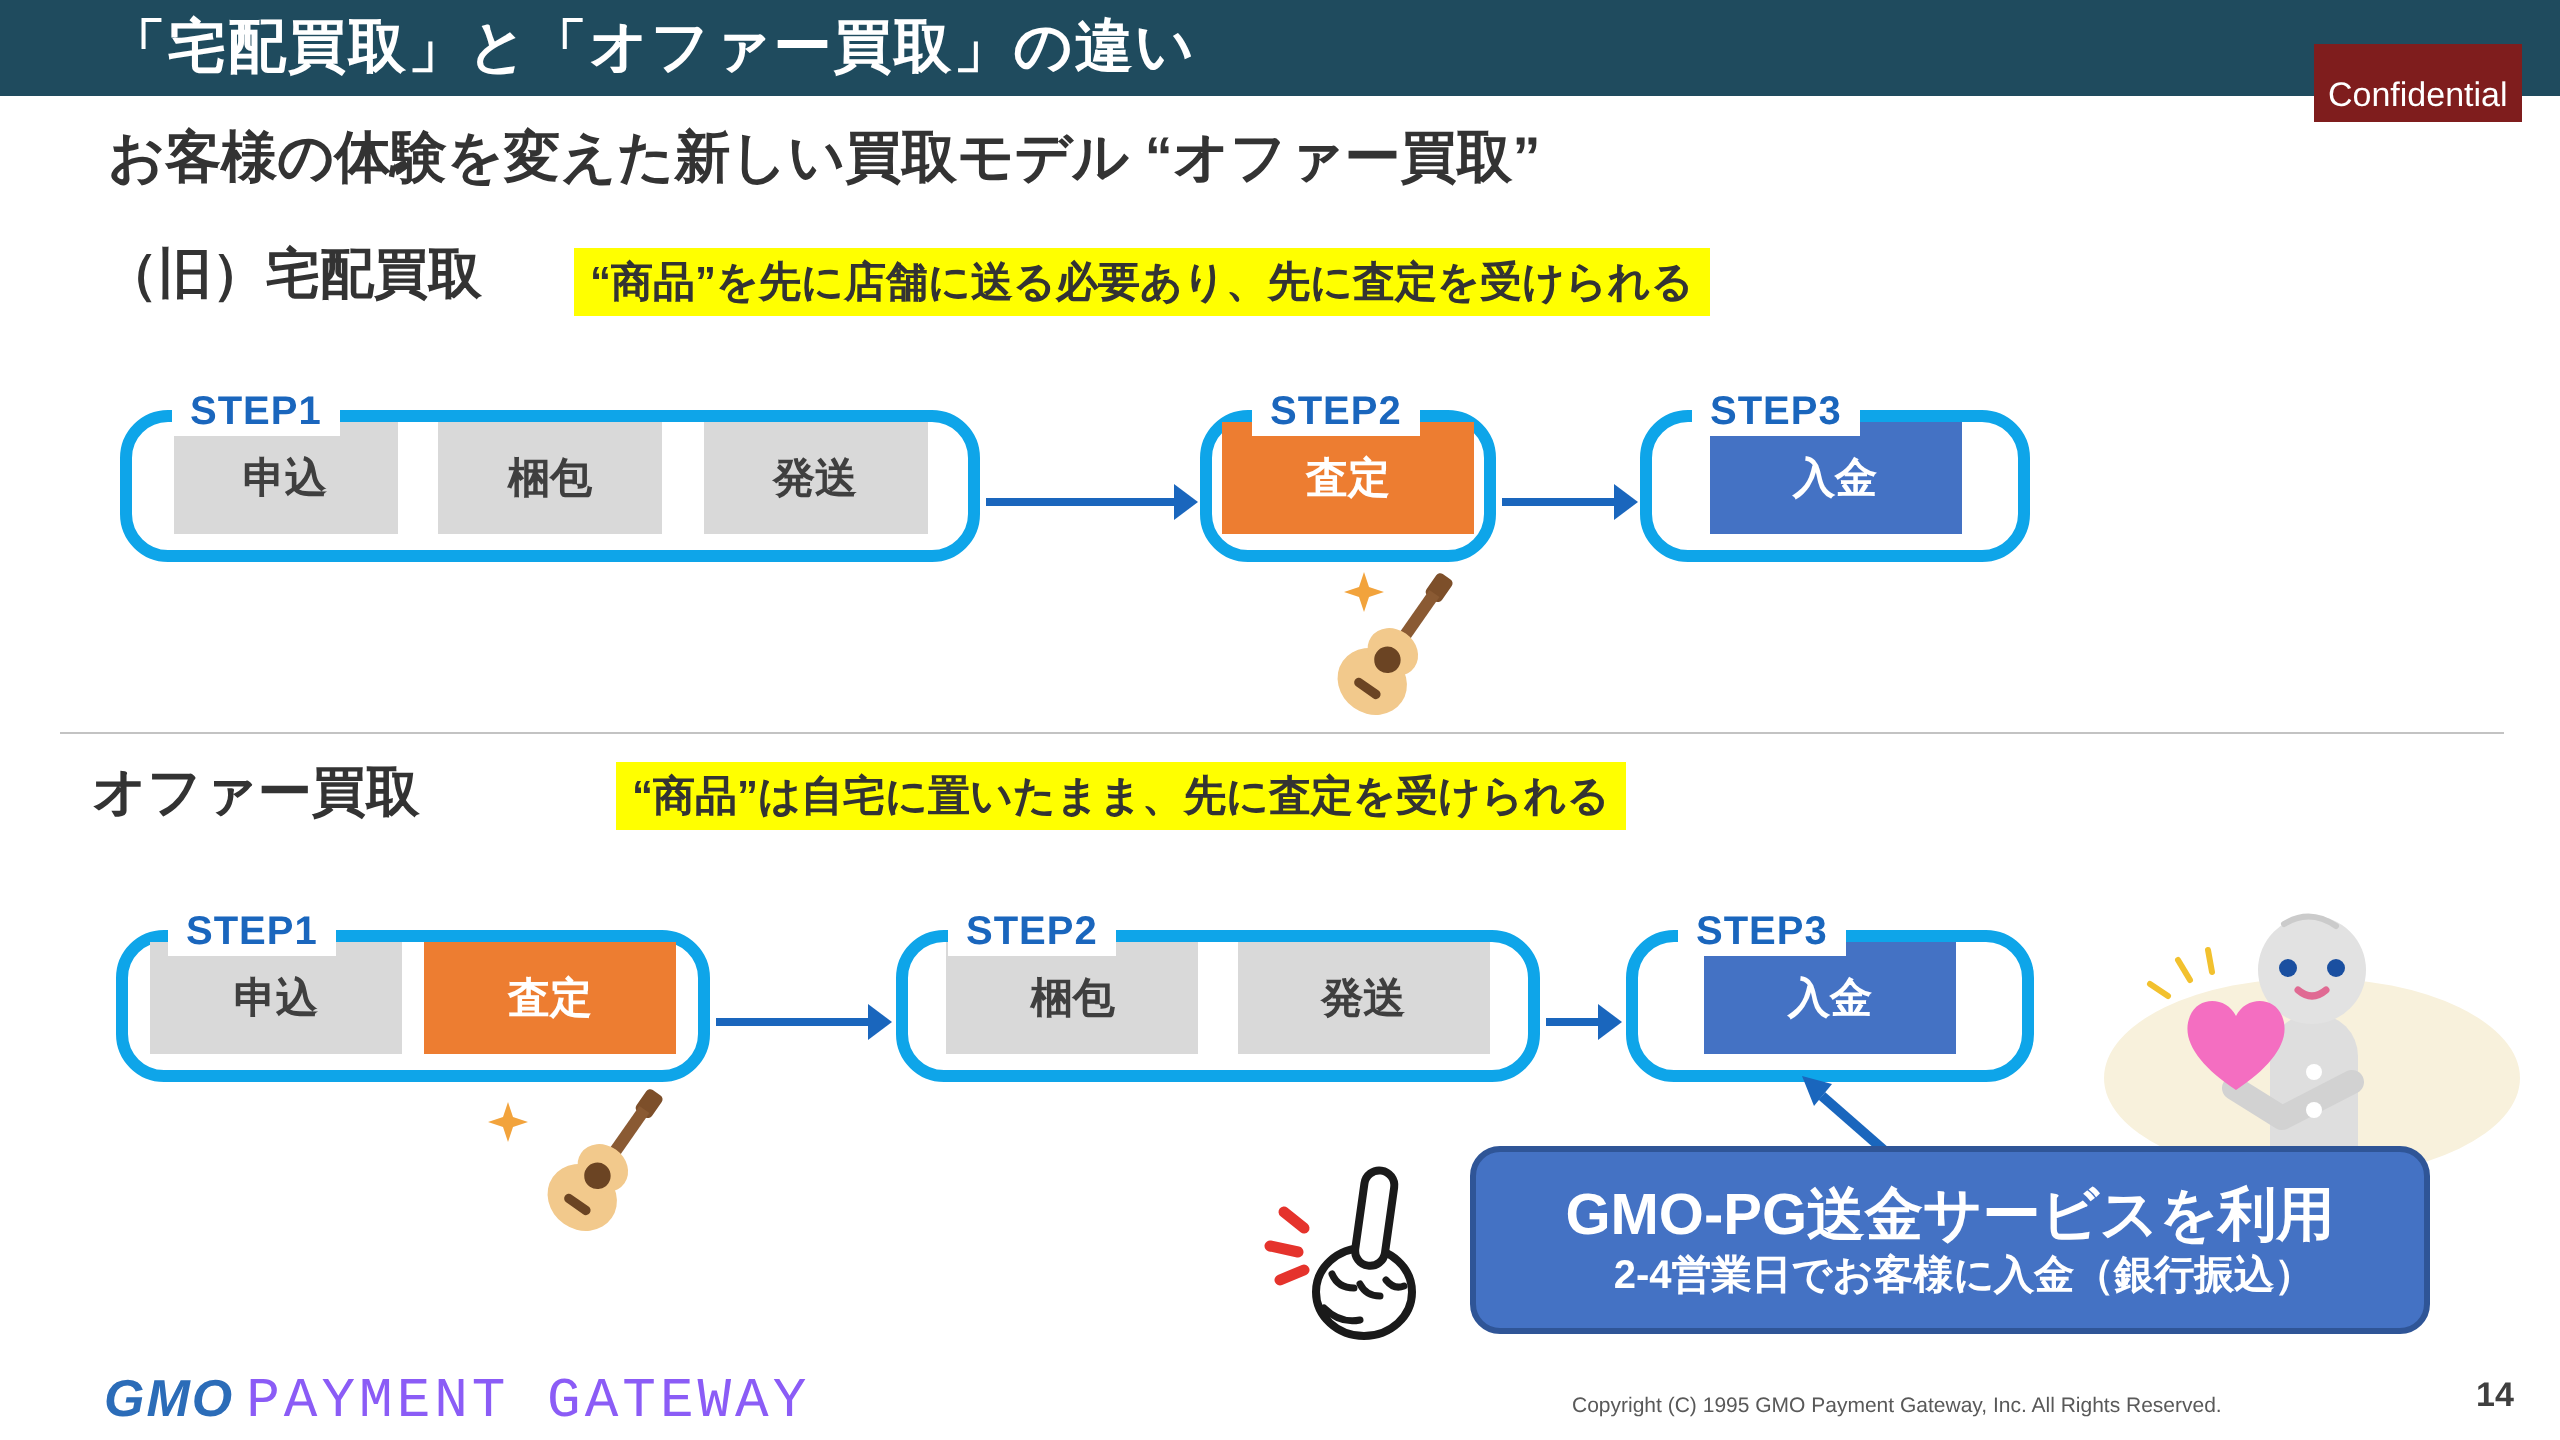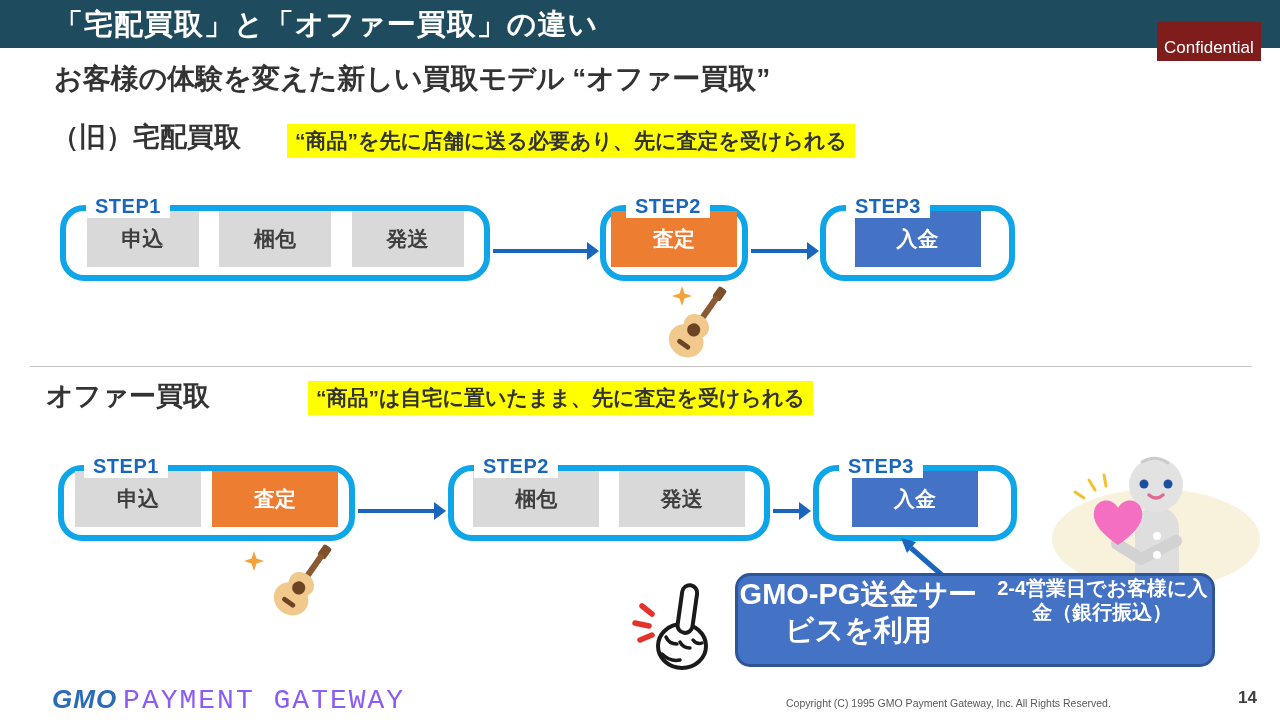--- a/index.html
+++ b/index.html
@@ -40,21 +40,21 @@
   .harrow { position:absolute; height:4px; background:#1a66bd; }
   .harrow::after { content:''; position:absolute; right:-11px; top:-7px; width:0; height:0;
     border-left:12px solid #1a66bd; border-top:9px solid transparent;
     border-bottom:9px solid transparent; }
 
   .divider { left:30px; top:366px; width:1222px; height:1px; background:#c3c3c3; }
 
   
   .callout { left:735px; top:573px; width:480px; height:94px; background:#4472c4;
     border:3px solid #2f5597; border-radius:15px; color:#fff; text-align:center;
-    display:flex; flex-direction:row; justify-content:center; }
+    display:flex; flex-direction:column; justify-content:center; }
   .callout-line1 { font-size:29px; font-weight:700; line-height:1.25; }
   .callout-line2 { font-size:20px; font-weight:700; line-height:1.2;margin-left:14px; }
 
   
   .logo { left:52px; top:684px; white-space:nowrap; }
   .logo-gmo { font-size:26px; font-weight:800; color:#2b6cb8; letter-spacing:1px; font-style:italic; }
   .logo-rest { font-size:28px; color:#8b5cf6; letter-spacing:2px; margin-left:6px;font-family:Liberation Mono, monospace; }
   .copyright { left:786px; top:697px; font-size:10.5px; color:#595959; }
   .page-number { left:1238px; top:688px; font-size:17px; font-weight:700; color:#3f3f3f; }
 </style>

